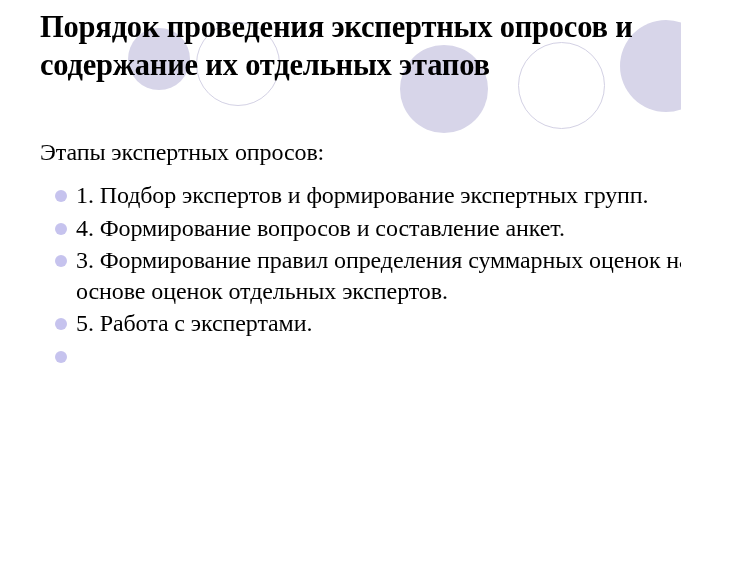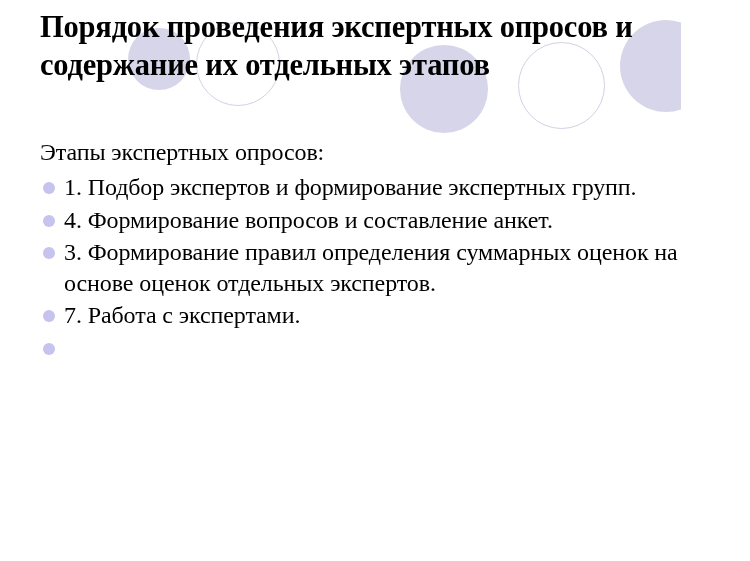--- a/index.html
+++ b/index.html
@@ -74,21 +74,21 @@
   .lead {
     font-size: 24px;
     line-height: 31px;
     color: #000000;
     margin: 0 0 4px 4px;
     letter-spacing: -0.1px;
   }
 
   ul.bullets {
     list-style: none;
-    margin: 0;
+    margin: 12px;
     padding: 0;
   }
 
   ul.bullets > li {
     position: relative;
     padding-left: 28px;
     margin: 0 0 2px 0;
     font-size: 24px;
     line-height: 30.5px;
     letter-spacing: -0.1px;
@@ -132,21 +132,21 @@
       <li>
         <span class="bullet-dot"></span>
         <span>4. Формирование вопросов и составление анкет.</span>
       </li>
       <li>
         <span class="bullet-dot"></span>
         <span>3. Формирование правил определения суммарных оценок на основе оценок отдельных экспертов.</span>
       </li>
       <li>
         <span class="bullet-dot"></span>
-        <span>7. Работа с экспертами.</span>
+        <span>5. Работа с экспертами.</span>
       </li>
       <li>
         <span class="bullet-dot"></span>
       </li>
     </ul>
 
   </div>
 </div>
 
 </body></html>

